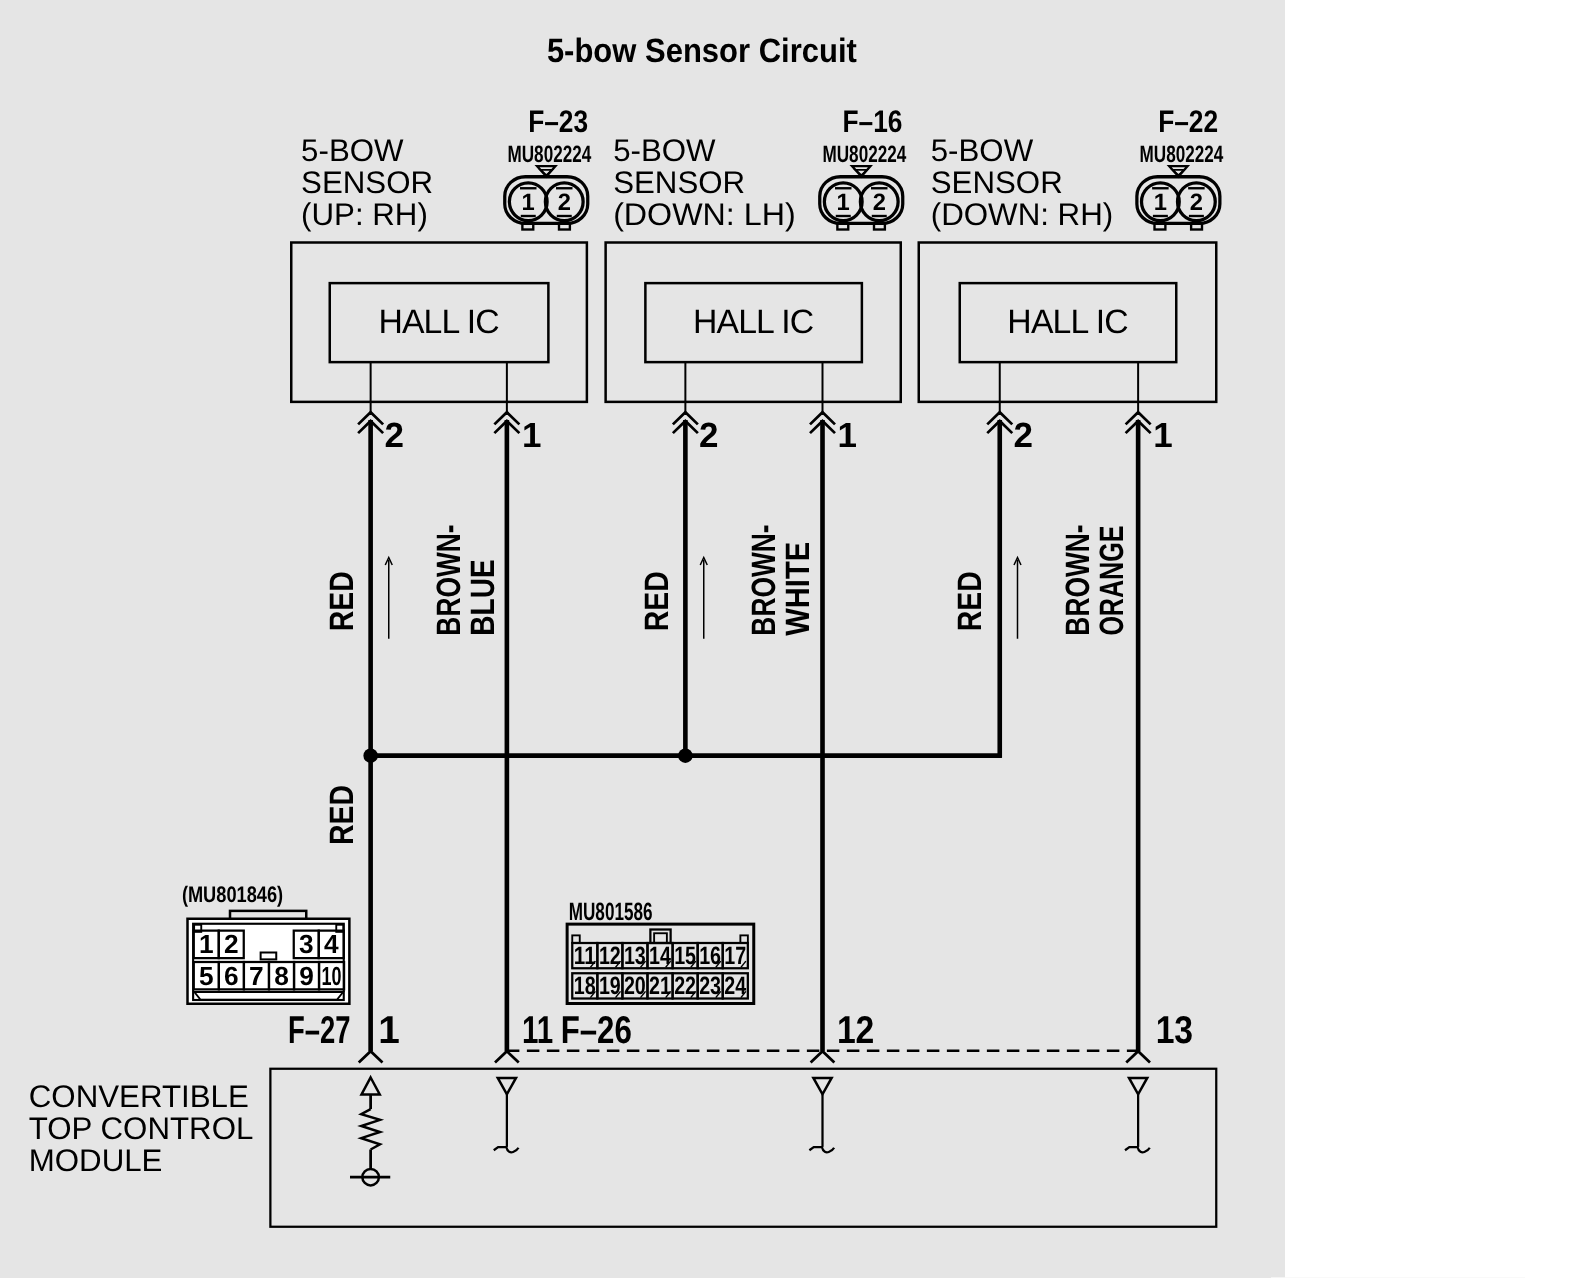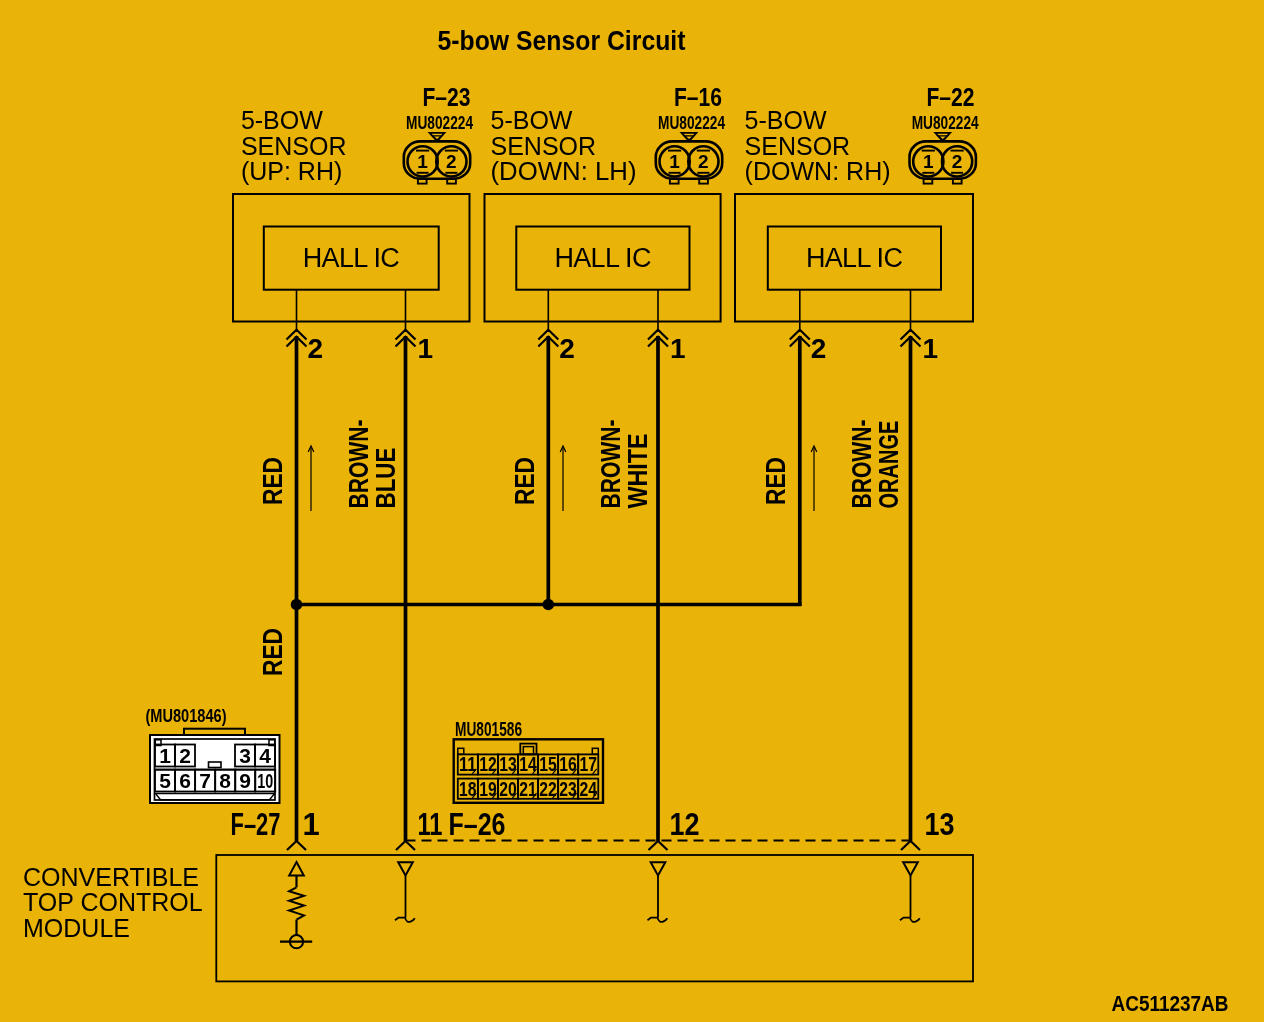--- a/index.html
+++ b/index.html
@@ -1,14 +1,14 @@
 <!DOCTYPE html>
 <html><head><meta charset="utf-8"><style>
 html,body{margin:0;padding:0;background:#fff;}
-.pg{position:relative;width:1264px;height:1022px;background:#eab308;overflow:hidden;}
+.pg{position:relative;width:1028px;height:1022px;background:#e5e5e5;overflow:hidden;}
 svg{font-family:"Liberation Sans",sans-serif;fill:#000;}
 </style></head><body>
 <div class="pg">
 <svg width="1264" height="1022" viewBox="0 0 1264 1022">
 
 <text x="437.5" y="49.5" font-size="27" font-weight="bold" textLength="248" lengthAdjust="spacingAndGlyphs">5-bow Sensor Circuit</text>
 
 <g>
         <text x="240.9" y="129.0" font-size="25">5-BOW</text>
 <text x="240.9" y="154.7" font-size="25">SENSOR</text>

